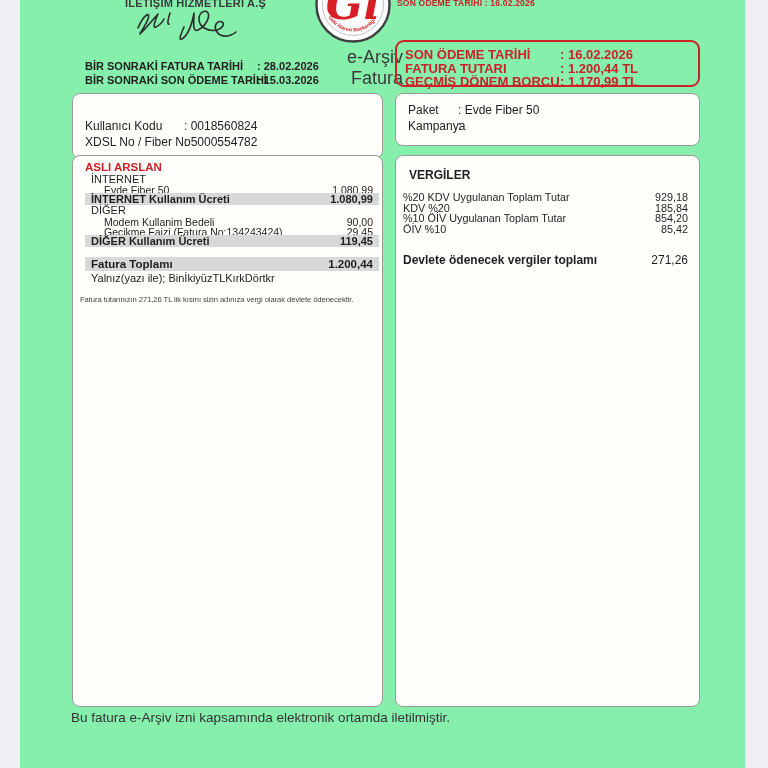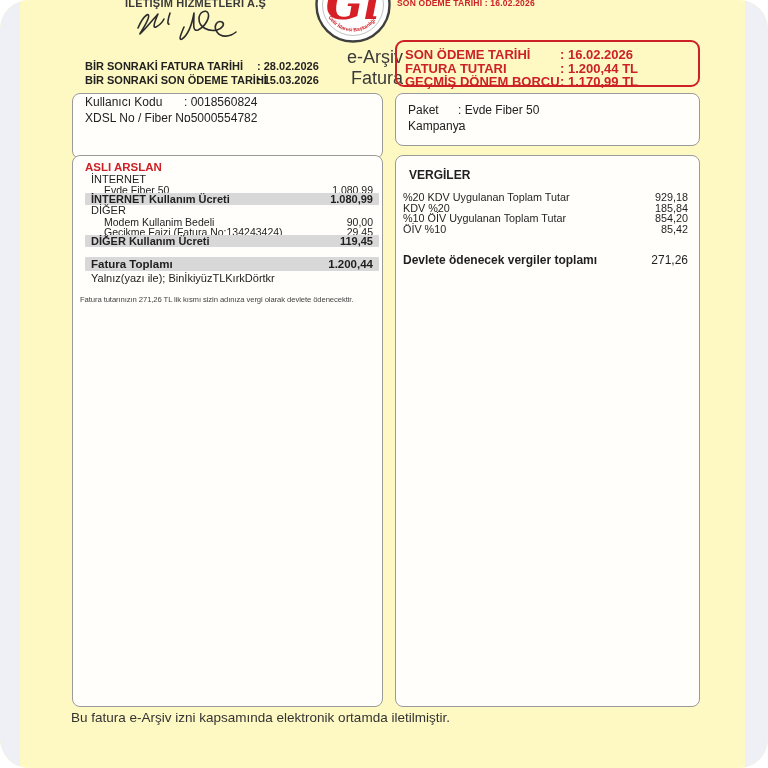--- a/index.html
+++ b/index.html
@@ -1,19 +1,19 @@
 <!DOCTYPE html>
 <html><head>
 <meta charset="utf-8">
 <style>
   * { margin:0; padding:0; box-sizing:border-box; }
   html,body { background:#fff; }
   .page {
-    position:relative; width:768px; height:768px; background:#fef9c3;
-    font-family:"Liberation Sans", sans-serif; color:#1f1f1f; overflow:hidden;border-radius:29px;
+    position:relative; width:768px; height:768px; background:#86efac;
+    font-family:"Liberation Sans", sans-serif; color:#1f1f1f; overflow:hidden;
   }
   .edge-strip { position:absolute; top:0; height:768px; background:#eef0f5; }
   .edge-left { left:0; width:20px; }
   .edge-right { left:745px; width:23px; }
 
   
   .company-line { position:absolute; left:88px; top:-3px; width:215px; text-align:center;
     font-size:11px; font-weight:bold; color:#3a3a3a; letter-spacing:.2px; white-space:nowrap; }
   .signature { position:absolute; left:118px; top:4px; }
   .gib-logo { position:absolute; left:314px; top:-34px; width:78px; height:78px; }
@@ -28,21 +28,21 @@
   .pb-row { display:flex; font-size:13px; font-weight:bold; line-height:13.5px; white-space:nowrap; }
   .pb-row .lbl { width:155px; flex:none; }
 
   
   .next-billing { position:absolute; left:85px; top:60px; }
   .nb-row { display:flex; font-size:11px; font-weight:bold; line-height:13.5px; color:#222; white-space:nowrap; }
   .nb-row .lbl { width:172px; flex:none; }
 
   
   .box { position:absolute; border:1px solid #9a9a9a; border-radius:8px; background:#fffefb; }
-  .sub-box  { left:72px;  top:93px; width:311px; height:66px; padding:0 12px; }
+  .sub-box  { left:72px;  top:93px; width:311px; height:66px; padding:24px 12px; }
   .pkg-box  { left:395px; top:93px; width:305px; height:53px; padding:8px 12px; }
   .kv-row { display:flex; font-size:12px; line-height:16px; color:#222; white-space:nowrap; }
   .sub-box .lbl { width:99px; flex:none; }
   .pkg-box .lbl { width:50px; flex:none; }
 
   .main-left  { left:72px;  top:155px; width:311px; height:552px; }
   .main-right { left:395px; top:155px; width:305px; height:552px; }
 
   
   .inv-name { position:absolute; left:12px; top:5px; font-size:11.5px; font-weight:bold; color:#cc2127; }

